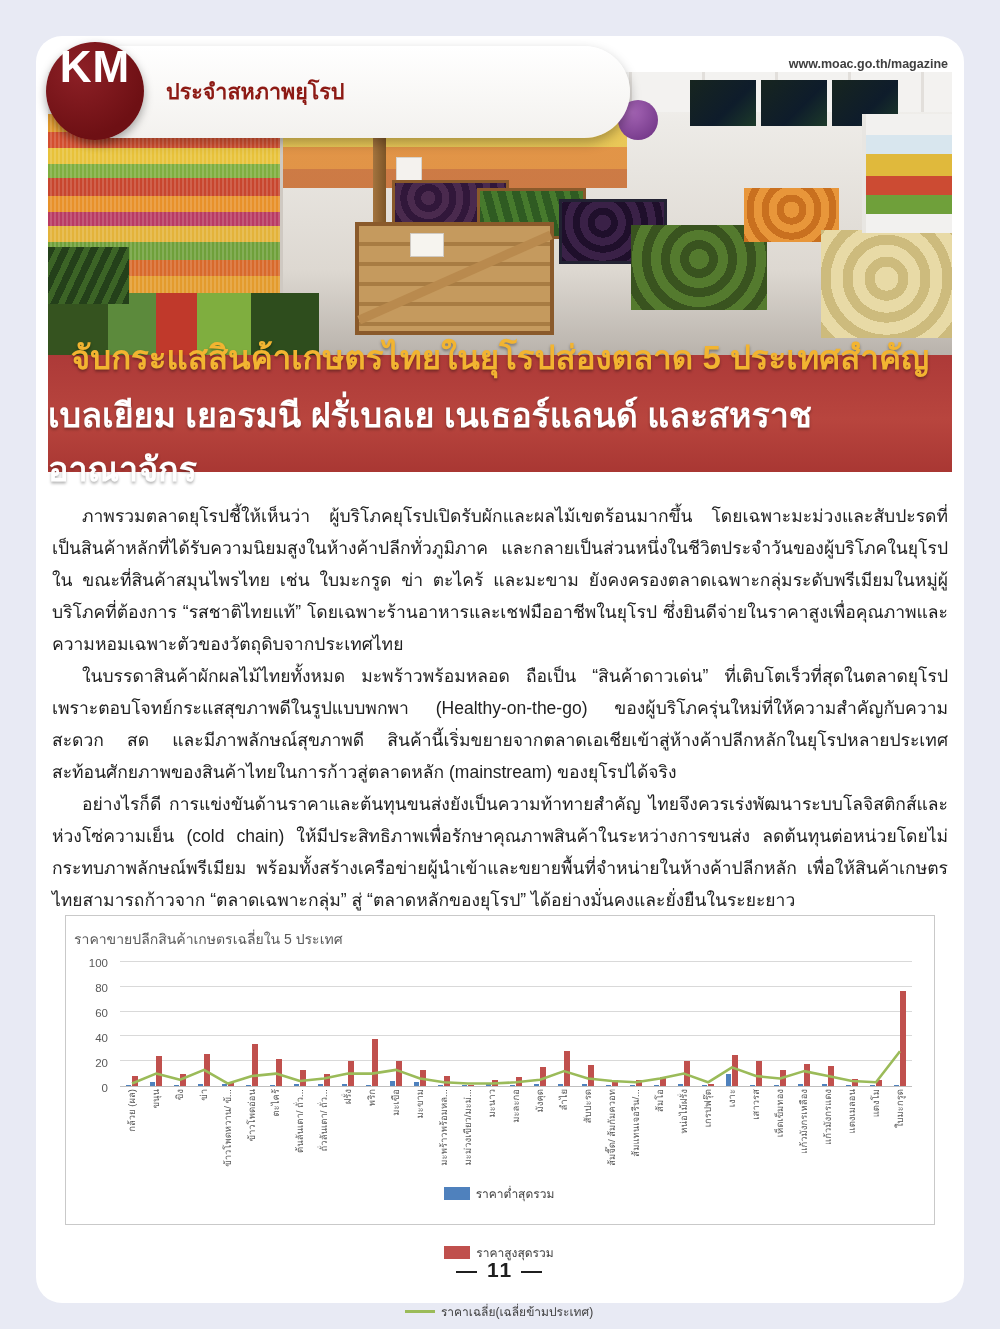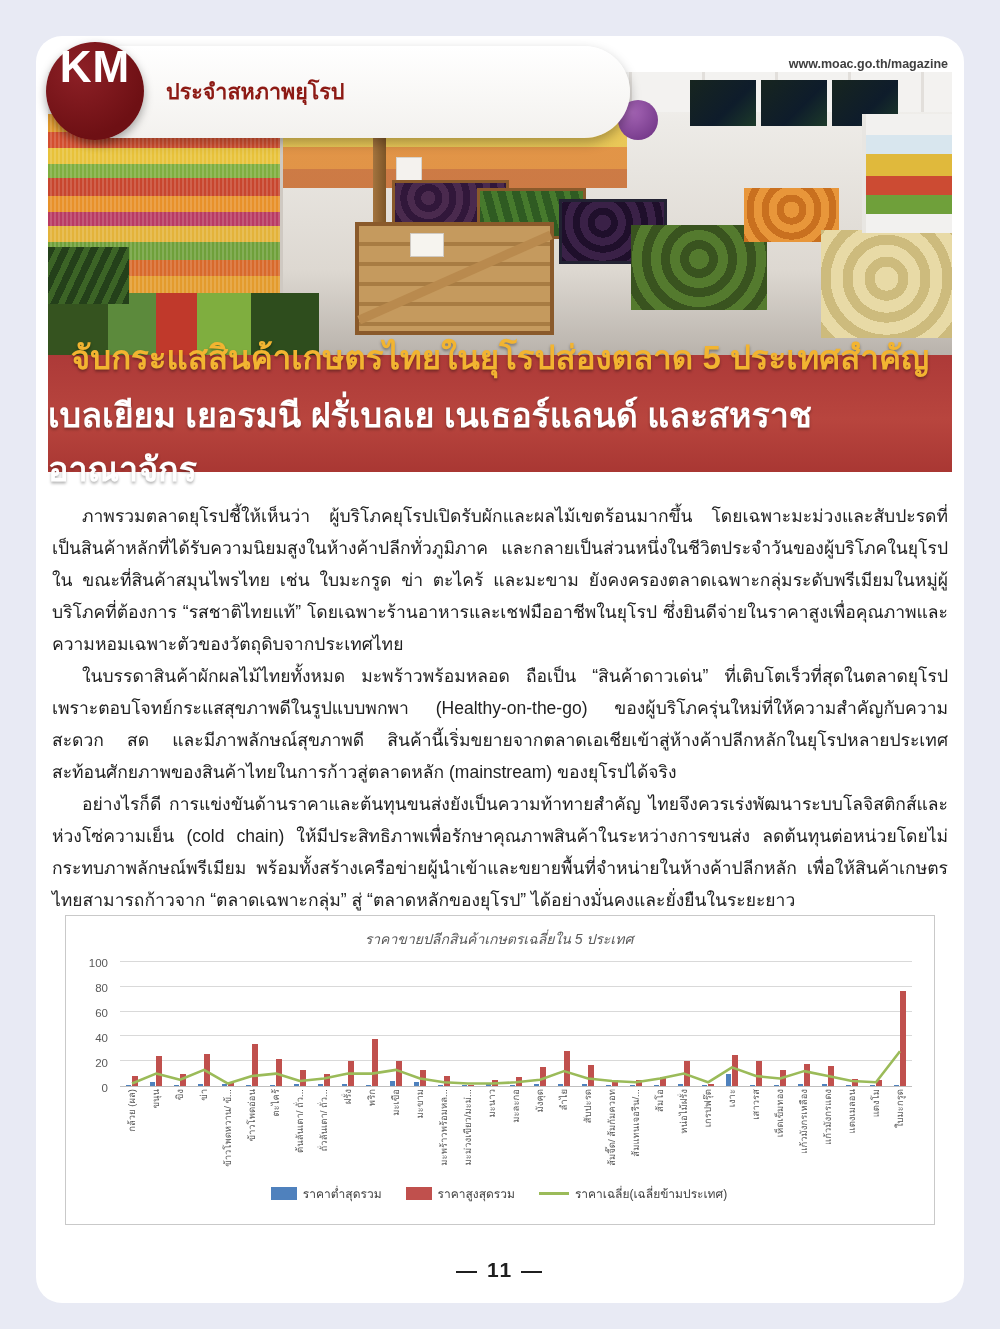--- a/index.html
+++ b/index.html
@@ -85,39 +85,39 @@
   .banner .line2{ color:#ffffff; font-size:34px; font-weight:bold; text-shadow:0 2px 3px rgba(0,0,0,.3); }
 
   
   .article{ position:absolute; left:52px; top:500px; width:896px; z-index:2; color:#1f1f1f; }
   .article h2{ font-size:19px; font-weight:bold; margin-bottom:8px; }
   .article p{ font-size:17.5px; line-height:32px; text-indent:30px; text-align:justify; }
 
   
   .chart-box{ position:absolute; left:65px; top:915px; width:870px; height:310px; z-index:2;
     background:#ffffff; border:1px solid #c9c9c9; padding:8px 10px 6px 8px; }
-  .chart-title{ text-align:center; font-size:14px; color:#595959; padding:4px 0 12px;font-style:italic; }
+  .chart-title{ text-align:left; font-size:14px; color:#595959; padding:4px 0 12px; }
   .chart-body{ position:relative; padding-left:46px; padding-right:12px; }
   .chart-y{ position:absolute; left:0; top:0; width:40px; height:125px; }
   .ytick{ position:absolute; right:6px; font-size:11.5px; color:#595959; }
   .chart-plot{ position:relative; height:125px; border-bottom:1px solid #bfbfbf; }
   .gridline{ position:absolute; left:0; right:0; height:1px; background:#d9d9d9; }
   .bars-row{ position:absolute; left:0; right:0; top:0; bottom:0; display:flex; align-items:flex-end; }
   .slot{ flex:1; display:flex; align-items:flex-end; justify-content:center; gap:1px; height:100%; }
   .bar{ display:block; }
   .bar.min{ width:5px; }
   .bar.max{ width:6px; }
   .line-svg{ position:absolute; left:0; right:0; top:0; bottom:0; width:100%; height:100%; pointer-events:none; }
   .xlabels{ position:relative; display:flex; height:95px; overflow:hidden; }
   .xcell{ flex:1; position:relative; }
   .xcell span{ position:absolute; top:2px; left:50%; width:90px; height:12px; line-height:12px;
     font-size:9.5px; color:#595959; text-align:right; white-space:nowrap;
     transform-origin:0 0; transform:rotate(-90deg) translateX(-90px) translateY(-6px); }
-  .chart-legend{ display:flex; justify-content:center; align-items:center; gap:24px;
-    margin-top:2px; font-size:12px; color:#404040; }
+  .chart-legend{ display:flex; justify-content:center; align-items:center; gap:40px;
+    margin-top:2px; font-size:12px; color:#404040;flex-direction:column; }
   .leg-item{ display:flex; align-items:center; gap:6px; }
   .leg-swatch{ width:26px; height:13px; }
   .leg-line{ width:30px; height:3px; }
 
   
   .page-number{ position:absolute; left:0; right:0; top:1258px; text-align:center; z-index:2;
     font-size:21px; font-weight:bold; color:#1f1f1f; letter-spacing:2px; }
 </style>
 </head>
 <body>

